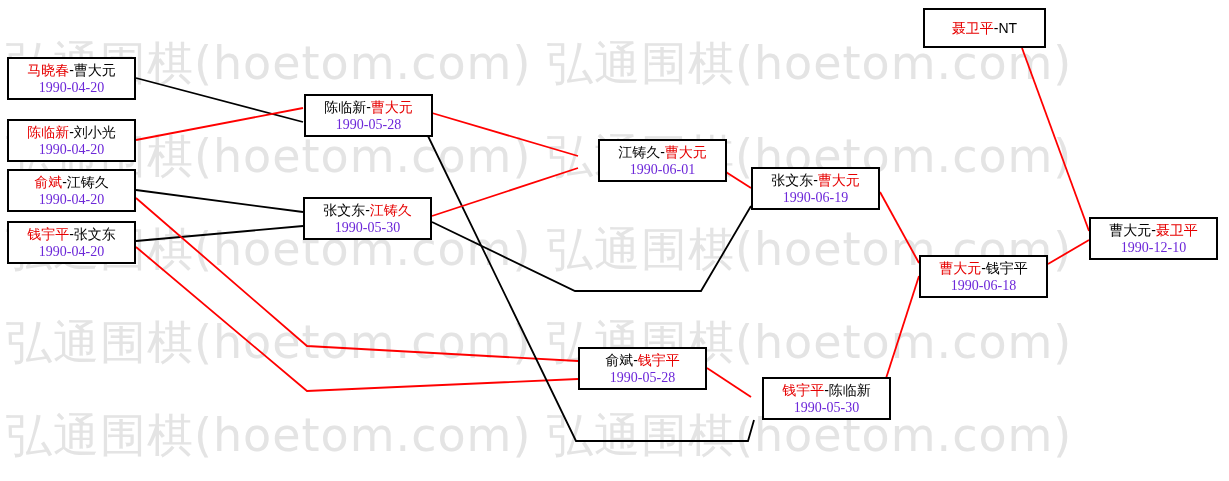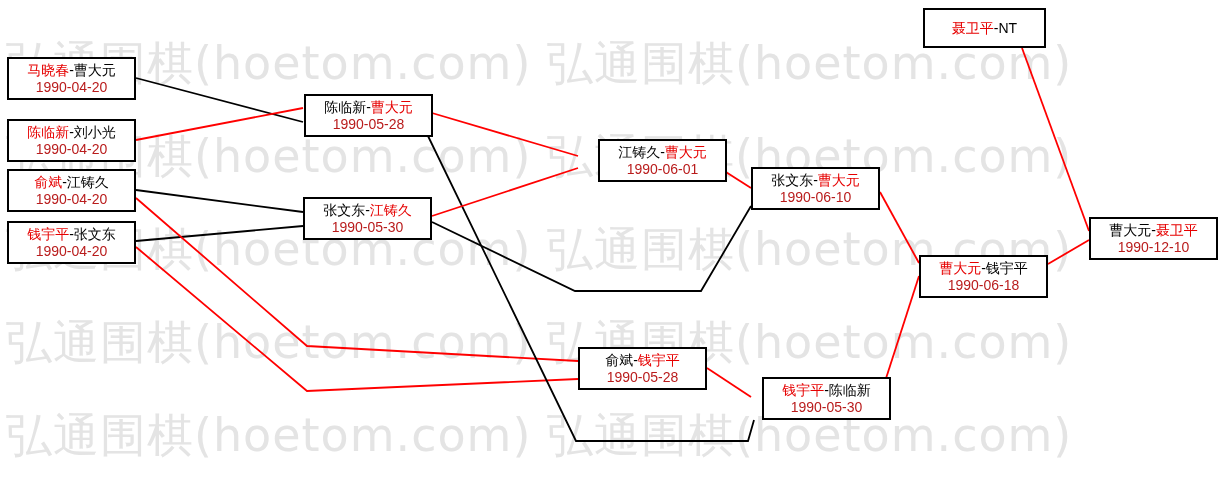--- a/index.html
+++ b/index.html
@@ -16,21 +16,21 @@
   svg.lines{position:absolute;left:0;top:0;z-index:1;}
   polyline{fill:none;stroke-width:1.8px;}
   .lk{stroke:#000000;}
   .lr{stroke:#ff0000;}
   .match{
     position:absolute;z-index:2;box-sizing:border-box;
     width:129px;height:43px;border:2px solid #000;background:#fff;
     text-align:center;font-size:14px;cursor:pointer;
   }
   .match .row1{margin-top:2px;line-height:18px;white-space:nowrap;}
-  .match .row2{line-height:17px;white-space:nowrap;color:#b91c1c;}
+  .match .row2{line-height:17px;white-space:nowrap;color:#6d28d9;font-family:Liberation Serif, serif;}
   .match.single{width:123px;height:40px;display:flex;align-items:center;justify-content:center;}
   .match.single .row1{margin-top:0;}
   [data-color="red"]{color:#e60000;}
   [data-color="black"]{color:#000000;}
 </style>
 </head>
 <body>
 
 <div>
   <div class="watermark-row" style="top:40px">弘通围棋(hoetom.com) 弘通围棋(hoetom.com)</div>
@@ -112,21 +112,21 @@
   <div class="row1">
     <span data-color="black">俞斌</span><span>-</span><span data-color="red">钱宇平</span>
   </div>
   <div class="row2">1990-05-28</div>
 </div>
 
 <div class="match" style="left:751px;top:167px">
   <div class="row1">
     <span data-color="black">张文东</span><span>-</span><span data-color="red">曹大元</span>
   </div>
-  <div class="row2">1990-06-10</div>
+  <div class="row2">1990-06-19</div>
 </div>
 
 <div class="match" style="left:762px;top:377px">
   <div class="row1">
     <span data-color="red">钱宇平</span><span>-</span><span data-color="black">陈临新</span>
   </div>
   <div class="row2">1990-05-30</div>
 </div>
 
 <div class="match" style="left:919px;top:255px">

